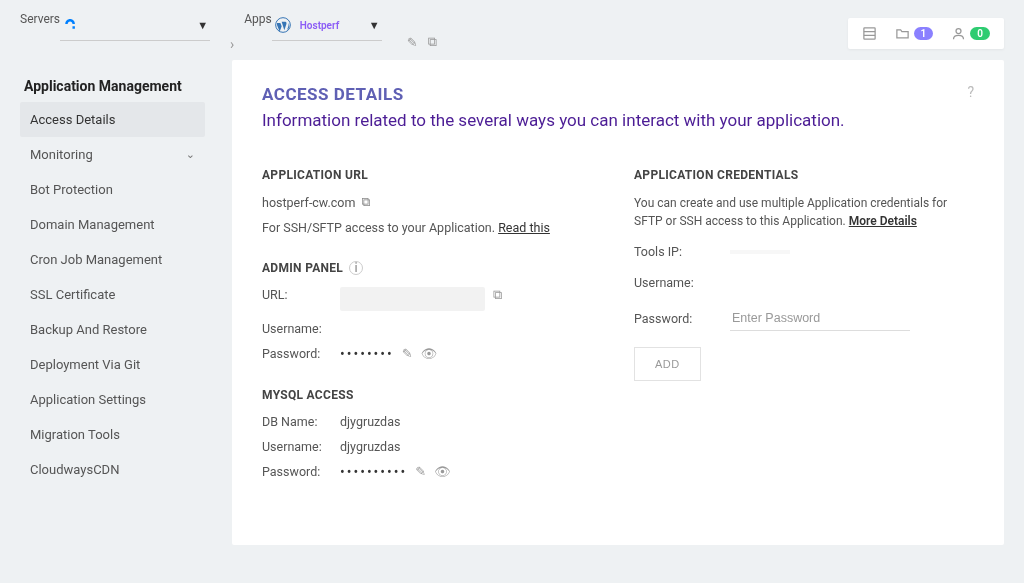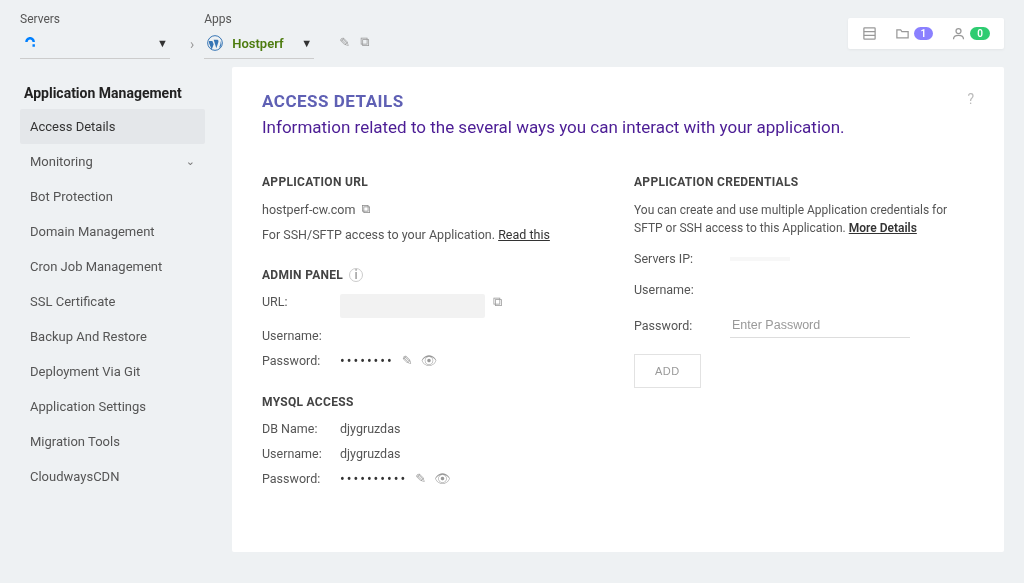--- a/index.html
+++ b/index.html
@@ -1,22 +1,22 @@
 <!DOCTYPE html>
 <html><head>
 <meta charset="utf-8">
 <style>
 * { margin: 0; padding: 0; box-sizing: border-box; }
 body { font-family: -apple-system, BlinkMacSystemFont, "Segoe UI", Roboto, sans-serif; background: #eef1f3; color: #444; font-size: 13px; width: 1024px; height: 583px; overflow: hidden; }
 .topbar { display: flex; align-items: flex-start; padding: 12px 20px 8px; position: relative; }
-.crumb-group { display: flex; flex-direction: column; margin-right: 10px; }
+.crumb-group { display: flex; margin-right: 10px; }
 .crumb-label { font-size: 12px; color: #555; margin-bottom: 4px; }
 .crumb-selector { display: flex; align-items: center; border-bottom: 1px solid #ccc; padding: 4px 2px 6px; min-width: 150px; }
 .crumb-selector .icon-box { width: 18px; height: 18px; margin-right: 8px; display: flex; align-items: center; justify-content: center; }
-.crumb-selector .name { flex: 1; color: #4d7c0f; font-size: 13px; }
+.crumb-selector .name { flex: 1; color: #8b5cf6; font-size: 10px; }
 .crumb-selector .caret { font-size: 11px; color: #333; margin-left: 8px; }
 .crumb-arrow { color: #999; margin: 24px 10px 0; font-size: 14px; }
 .crumb-actions { display: flex; align-items: center; margin-left: 10px; margin-top: 22px; }
 .crumb-actions .ico { color: #999; margin: 0 5px; cursor: pointer; }
 .header-right { position: absolute; right: 20px; top: 18px; background: #fff; padding: 8px 14px; display: flex; align-items: center; gap: 18px; box-shadow: 0 1px 3px rgba(0,0,0,0.05); border-radius: 2px; }
 .hr-item { display: flex; align-items: center; gap: 4px; color: #888; }
 .badge { border-radius: 10px; padding: 1px 7px; font-size: 10px; font-weight: 600; color: #fff; }
 .badge.purple { background: #8a80ff; }
 .badge.green { background: #2ecc71; }
 .layout { display: flex; padding: 0 20px 10px; gap: 12px; }
@@ -216,21 +216,21 @@
         </div>
 
       </div>
 
       <div class="col col-right">
         <div class="section-title">APPLICATION CREDENTIALS</div>
         <div class="credlead">
           <span>You can create and use multiple Application credentials for SFTP or SSH access to this Application. </span><a href="#">More Details</a>
         </div>
         <div class="kv2">
-          <span class="k">Servers IP:</span>
+          <span class="k">Tools IP:</span>
           <span class="v redacted-light"></span>
         </div>
         <div class="kv2">
           <span class="k">Username:</span>
         </div>
         <div class="kv2">
           <span class="k">Password:</span>
           <input type="password" placeholder="Enter Password" style="">
         </div>
         <button class="btn-add">ADD</button>

